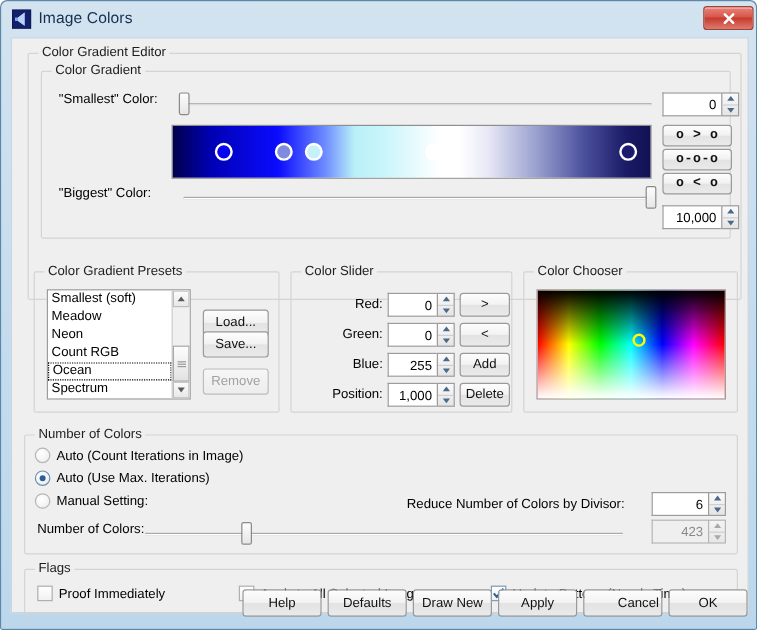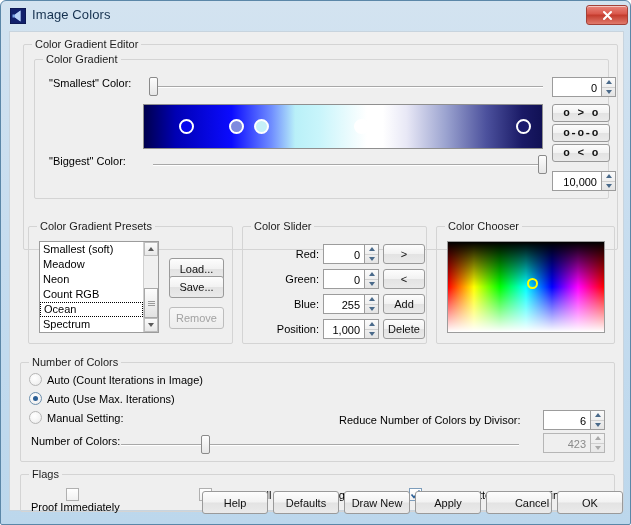--- a/index.html
+++ b/index.html
@@ -516,21 +516,21 @@
           <div>
               <span class="arrow-dn"></span>
             </div>
         </div>
       </div>
     </div>
 
     <div class="group" style="left:10px; top:442px; width:595px; height:38px;">
       <span class="glabel">Flags</span>
       <div id="flag-rows">
-          <div class="check-row" style="left: 10px; top: 13px; flex-direction: column;">
+          <div class="check-row" style="left: 10px; top: 13px;">
             <span class="checkbox"></span>
             <span class="rl">Proof Immediately</span>
           </div>
           <div class="check-row" style="left: 178px; top: 13px;">
             <span class="checkbox"></span>
             <span class="rl">Apply to All Selected Images</span>
           </div>
           <div class="check-row" style="left: 388px; top: 13px;">
             <span class="checkbox on">
               <svg width="11" height="11" viewBox="0 0 11 11">

